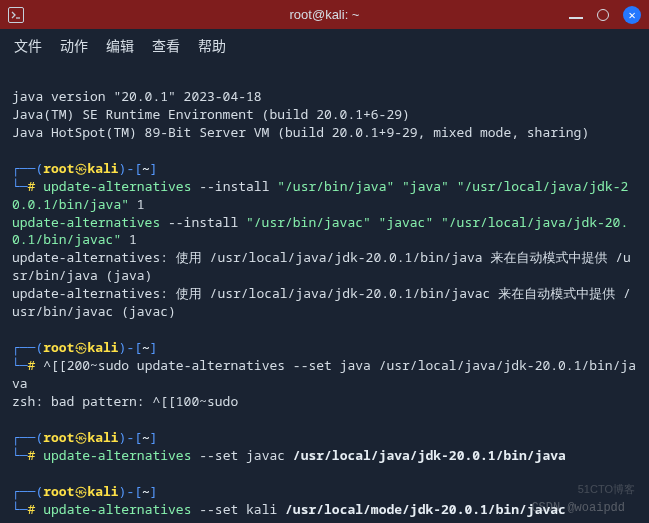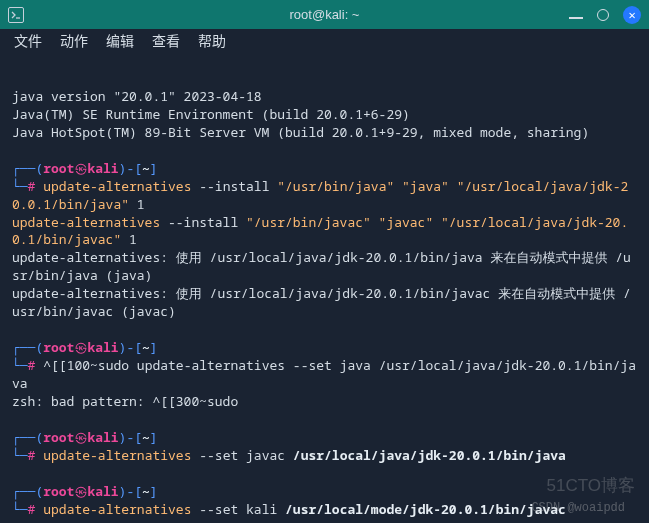--- a/index.html
+++ b/index.html
@@ -5,21 +5,21 @@
   * { margin: 0; padding: 0; box-sizing: border-box; }
   body {
     background: #1a2332;
     font-family: "Noto Sans Mono", "Consolas", monospace;
     width: 649px;
     height: 523px;
     overflow: hidden;
     font-size: 13px;
   }
   .titlebar {
-    background: #0f766e;
+    background: #7f1d1d;
     height: 30px;
     display: flex;
     align-items: center;
     justify-content: space-between;
     padding: 0 8px;
     border-bottom: 1px solid #1a2332;
     position: relative;
   }
   .titlebar-icon {
     width: 16px;
@@ -49,48 +49,48 @@
   }
   .ctrl-close {
     width: 18px; height: 18px; background: #2478ff; border-radius: 50%;
     display: flex; align-items: center; justify-content: center;
     color: #fff; font-weight: bold; font-size: 12px;
   }
   .menubar {
     background: #1a2332;
     height: 30px;
     display: flex;
-    align-items: flex-start;
+    align-items: center;
     gap: 18px;
     padding: 0 14px;
     font-family: "Noto Sans CJK SC", sans-serif;
     font-size: 14px;
     color: #d5dde5;
   }
   .menubar span { cursor: pointer; }
   .terminal {
     background: #1a2332;
     color: #d5dde5;
     padding: 10px 12px;
     line-height: 1.38;
     white-space: pre-wrap;
     word-break: break-all;
     font-size: 13px;
   }
-  .c-red { color: #ec4899; }
+  .c-red { color: #fde047; }
   .c-blue { color: #5599ff; }
-  .c-cyan { color: #fdba74; }
+  .c-cyan { color: #86efac; }
   .c-white { color: #e6edf3; }
   .c-bold { font-weight: bold; }
   .watermark1 {
     position: absolute;
     right: 14px;
     bottom: 26px;
     color: rgba(200,200,200,0.25);
-    font-size: 17px;
+    font-size: 11px;
     font-family: sans-serif;
   }
   .watermark2 {
     position: absolute;
     right: 24px;
     bottom: 8px;
     color: rgba(200,200,200,0.35);
     font-size: 12px;
     font-family: Liberation Mono, monospace;
   }
@@ -129,22 +129,22 @@
 <span>Java(TM) SE Runtime Environment (build 20.0.1+6-29)</span>
 <span>Java HotSpot(TM) 89-Bit Server VM (build 20.0.1+9-29, mixed mode, sharing)</span>
 
 <span class="c-blue">┌──(</span><span class="c-red c-bold">root</span><span class="c-red">㉿</span><span class="c-red c-bold">kali</span><span class="c-blue">)-[</span><span class="c-white c-bold">~</span><span class="c-blue">]</span>
 <span class="c-blue">└─</span><span class="c-red">#</span> <span class="c-cyan">update-alternatives</span><span> --install </span><span class="c-cyan">"/usr/bin/java" "java" "/usr/local/java/jdk-20.0.1/bin/java"</span><span> 1</span>
 <span class="c-cyan">update-alternatives</span><span> --install </span><span class="c-cyan">"/usr/bin/javac" "javac" "/usr/local/java/jdk-20.0.1/bin/javac"</span><span> 1</span>
 <span>update-alternatives: 使用 /usr/local/java/jdk-20.0.1/bin/java 来在自动模式中提供 /usr/bin/java (java)</span>
 <span>update-alternatives: 使用 /usr/local/java/jdk-20.0.1/bin/javac 来在自动模式中提供 /usr/bin/javac (javac)</span>
 
 <span class="c-blue">┌──(</span><span class="c-red c-bold">root</span><span class="c-red">㉿</span><span class="c-red c-bold">kali</span><span class="c-blue">)-[</span><span class="c-white c-bold">~</span><span class="c-blue">]</span>
-<span class="c-blue">└─</span><span class="c-red">#</span> <span>^[[100~sudo update-alternatives --set java /usr/local/java/jdk-20.0.1/bin/java</span>
-<span>zsh: bad pattern: ^[[300~sudo</span>
+<span class="c-blue">└─</span><span class="c-red">#</span> <span>^[[200~sudo update-alternatives --set java /usr/local/java/jdk-20.0.1/bin/java</span>
+<span>zsh: bad pattern: ^[[100~sudo</span>
 
 <span class="c-blue">┌──(</span><span class="c-red c-bold">root</span><span class="c-red">㉿</span><span class="c-red c-bold">kali</span><span class="c-blue">)-[</span><span class="c-white c-bold">~</span><span class="c-blue">]</span>
 <span class="c-blue">└─</span><span class="c-red">#</span> <span class="c-cyan">update-alternatives</span><span> --set javac </span><span class="c-white c-bold">/usr/local/java/jdk-20.0.1/bin/java</span>
 
 <span class="c-blue">┌──(</span><span class="c-red c-bold">root</span><span class="c-red">㉿</span><span class="c-red c-bold">kali</span><span class="c-blue">)-[</span><span class="c-white c-bold">~</span><span class="c-blue">]</span>
 <span class="c-blue">└─</span><span class="c-red">#</span> <span class="c-cyan">update-alternatives</span><span> --set kali </span><span class="c-white c-bold">/usr/local/mode/jdk-20.0.1/bin/javac</span>
 
 
  </div>
 

